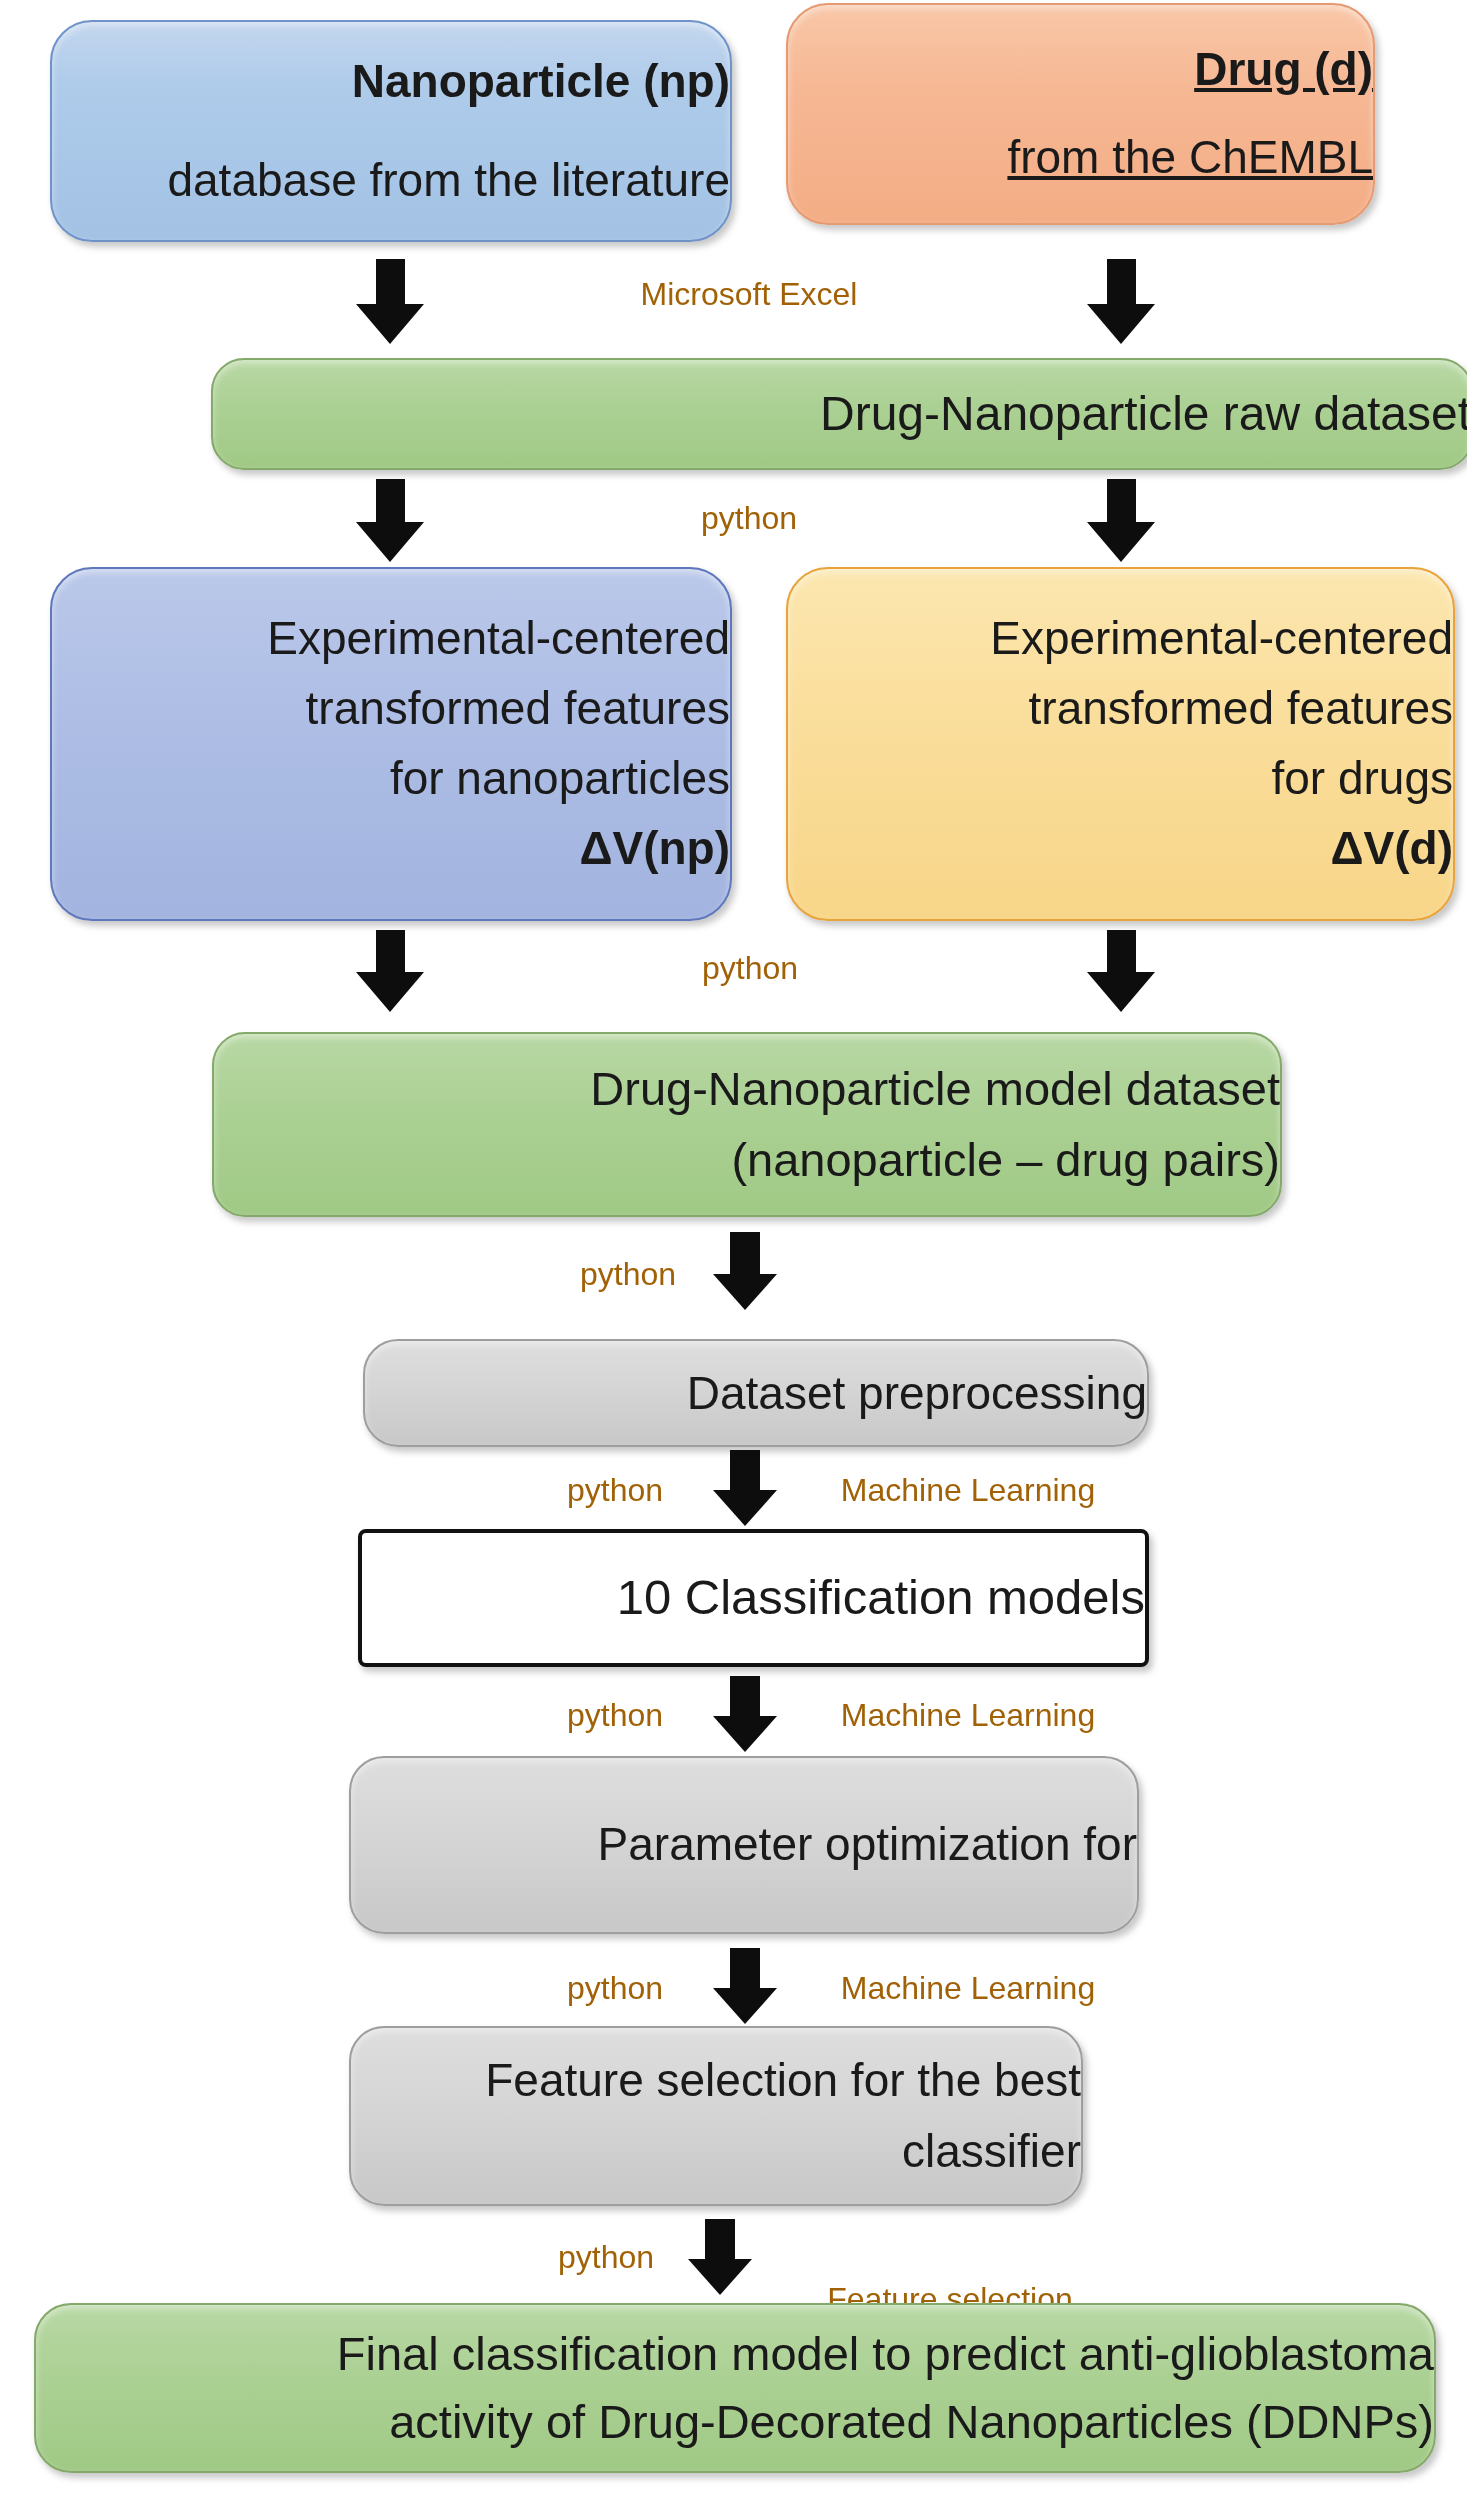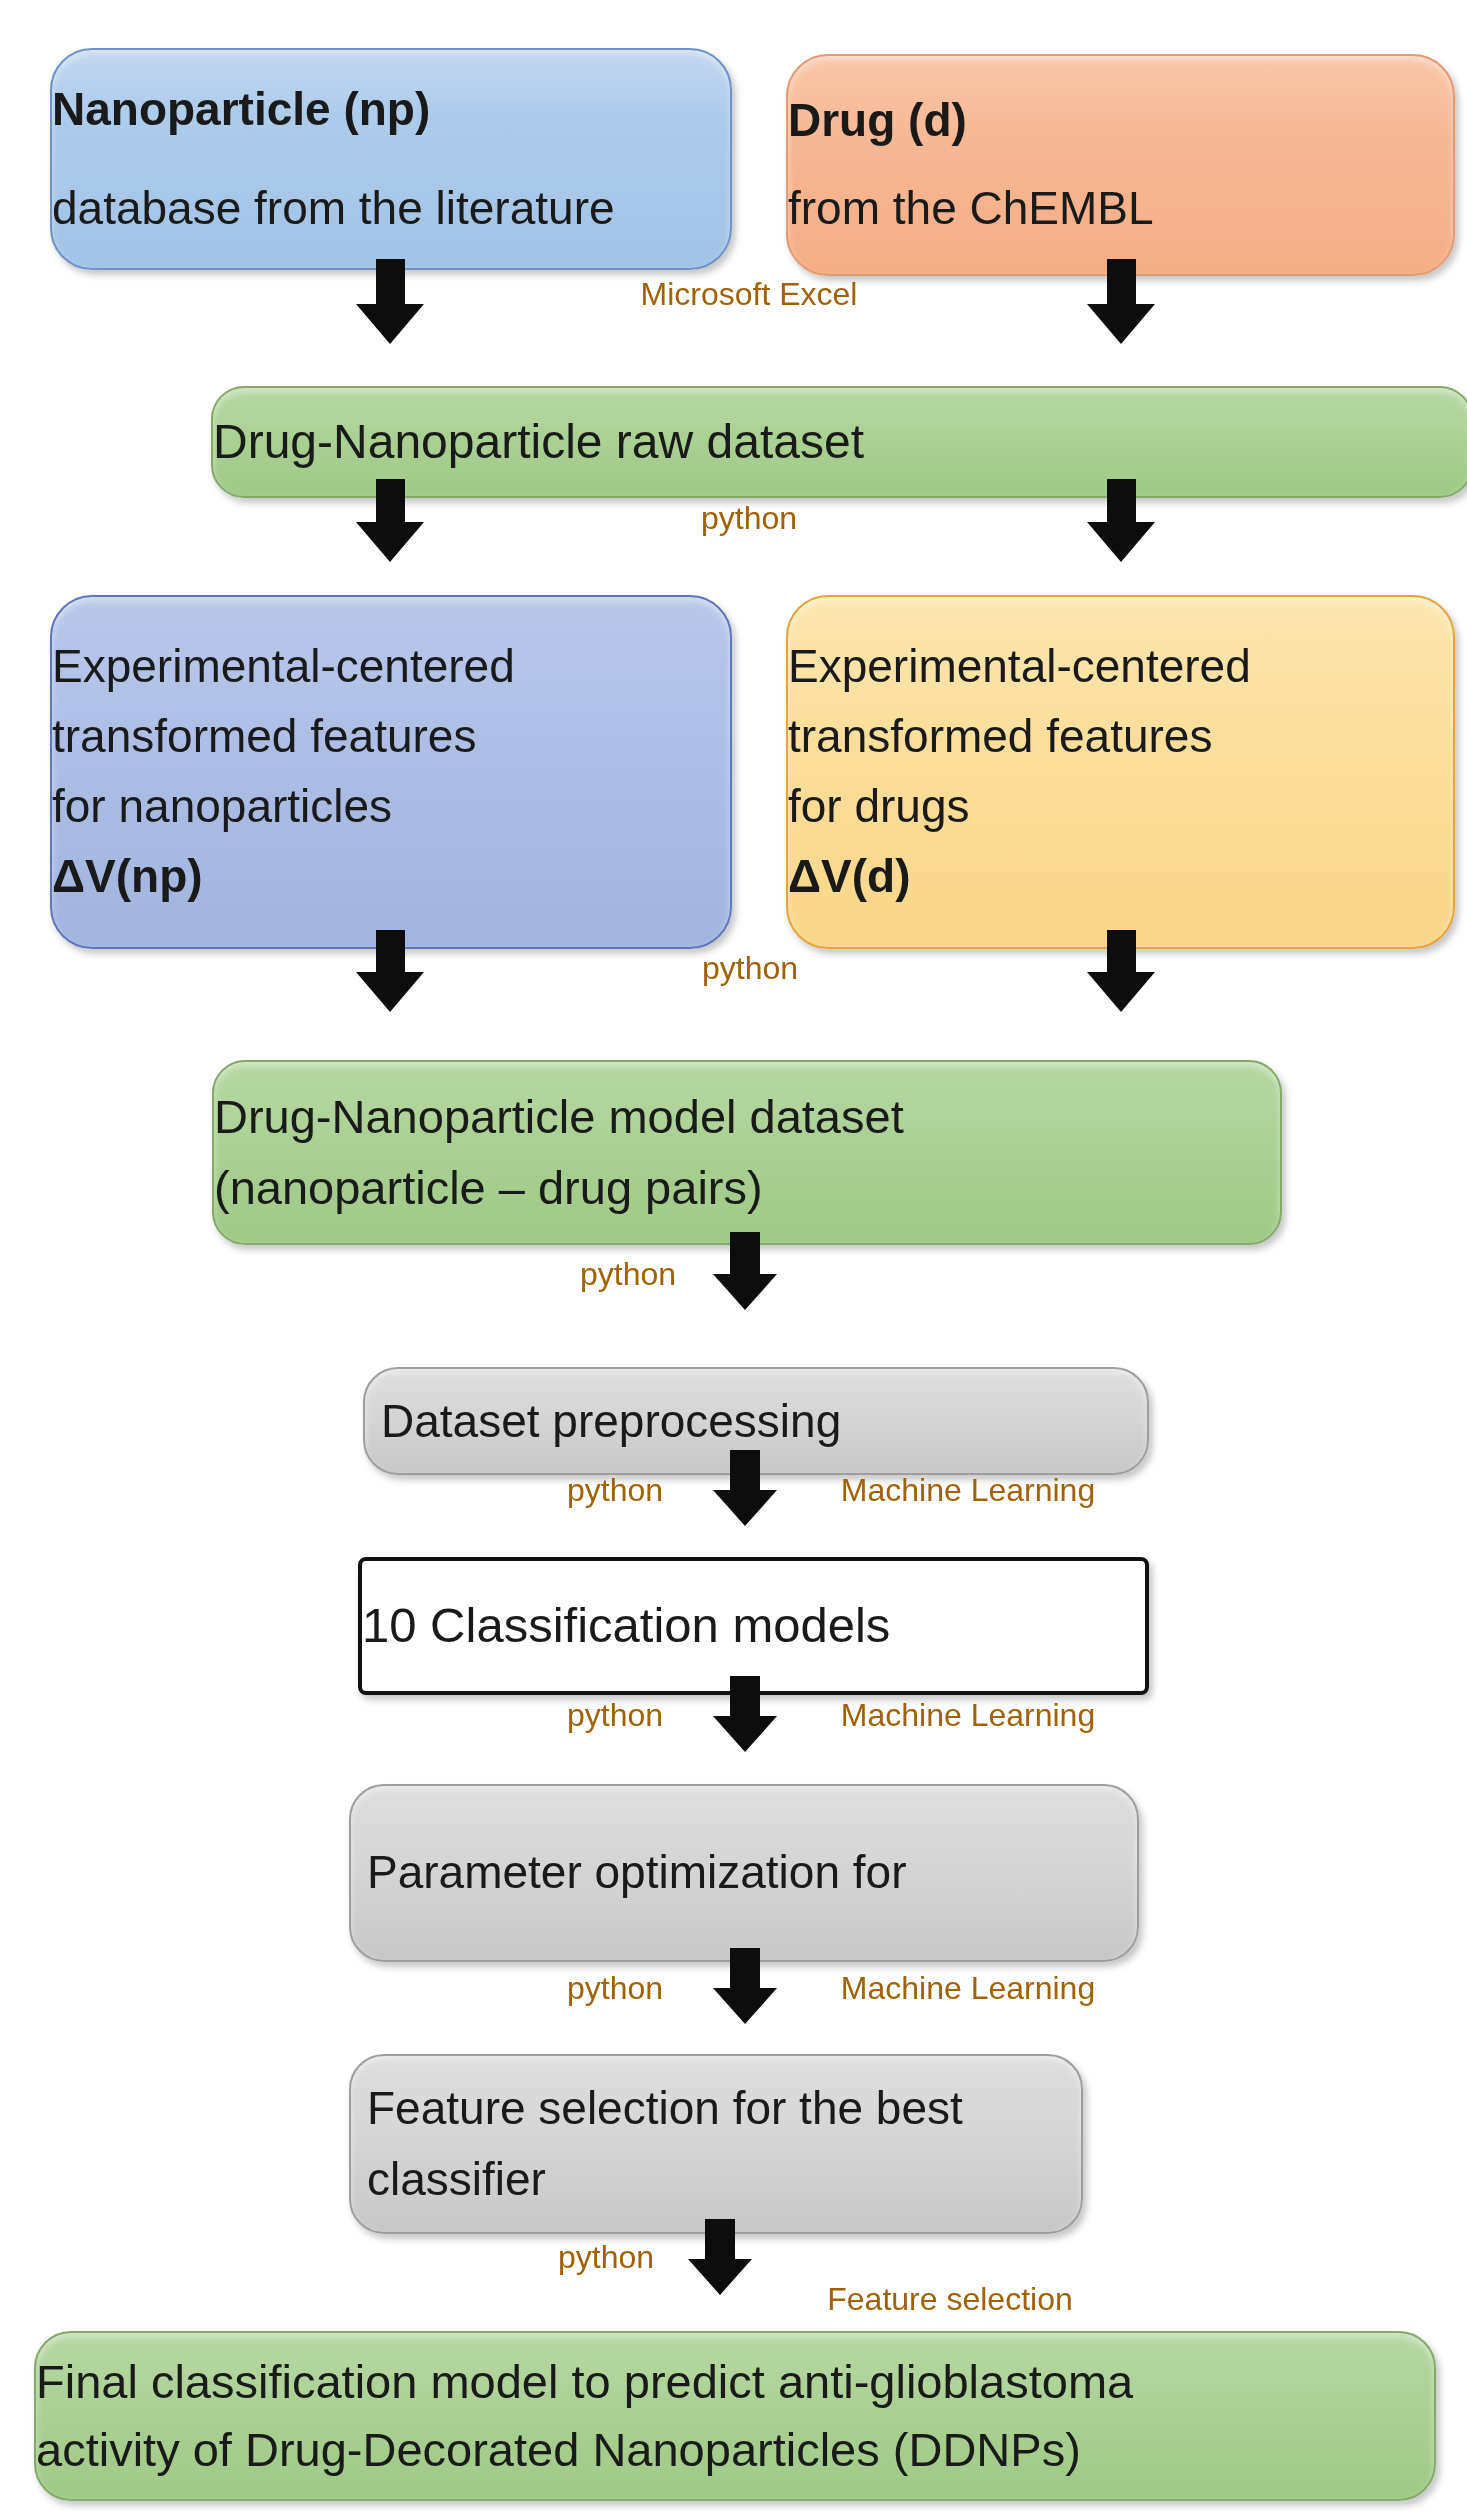--- a/index.html
+++ b/index.html
@@ -10,28 +10,27 @@
     background: #ffffff;
     font-family: "Liberation Sans", "DejaVu Sans", sans-serif;
     color: #1a1a1a;
     overflow: hidden;
   }
   .box {
     position: absolute;
     box-sizing: border-box;
     display: flex;
     flex-direction: column;
-    align-items: flex-start;
+    align-items: flex-end;
     justify-content: center;
     text-align: center;
     border-radius: 42px;
     box-shadow: 3.6px 5px 6.5px rgba(100,100,100,0.35), inset 0 3.6px 7.2px rgba(255,255,255,0.45);
     font-size: 46px;
     line-height: 1.5;
-    margin-top: 28px;
   }
   .box .line { white-space: nowrap; }
   .bold { font-weight: bold; }
 
   .np-box {
     background: linear-gradient(180deg, #c3d6ee 0%, #aecbea 30%, #a3c2e4 100%);
     border: 2.9px solid #6f93c9;
     justify-content: space-around;
     padding: 10px 0;
   }
@@ -99,21 +98,21 @@
 </head>
 <body>
 
 <div class="canvas">
 
   <div class="box np-box" style="left:50px; top:20px; width:682px; height:222px;">
     <div class="line bold">Nanoparticle (np)</div>
     <div class="line">database from the literature</div>
   </div>
 
-  <div class="box drug-box" style="left:786px; top:26px; width:669px; height:222px; line-height:1.3;">
+  <div class="box drug-box" style="left:786px; top:3px; width:589px; height:222px; line-height:1.3;text-decoration:underline;">
     <div class="line bold">Drug (d)</div>
     <div class="line">from the ChEMBL</div>
   </div>
 
   <div class="arrow" style="left:390px; top:259px;">
     <div class="shaft" style="height:45px;"></div>
     <div class="head"></div>
   </div>
   <div class="edge-label" style="left:749px; top:294px;">Microsoft Excel</div>
   <div class="arrow" style="left:1121px; top:259px;">

